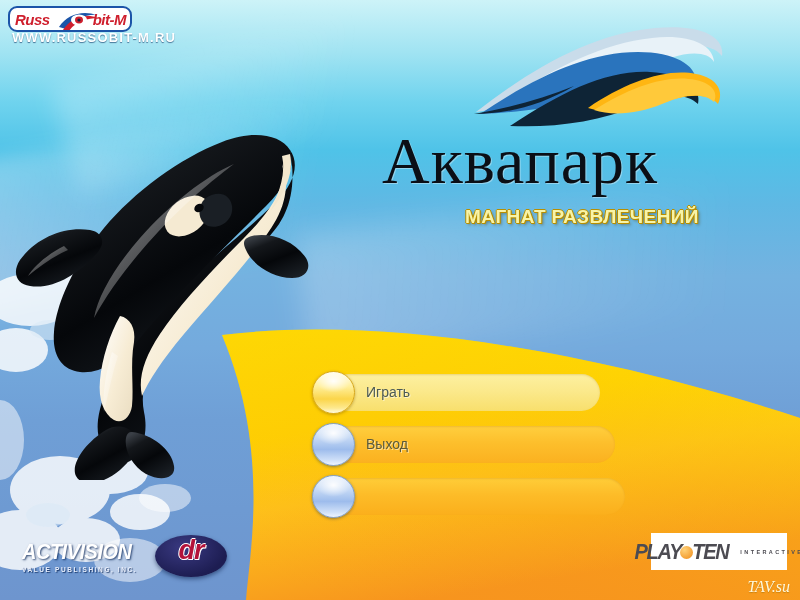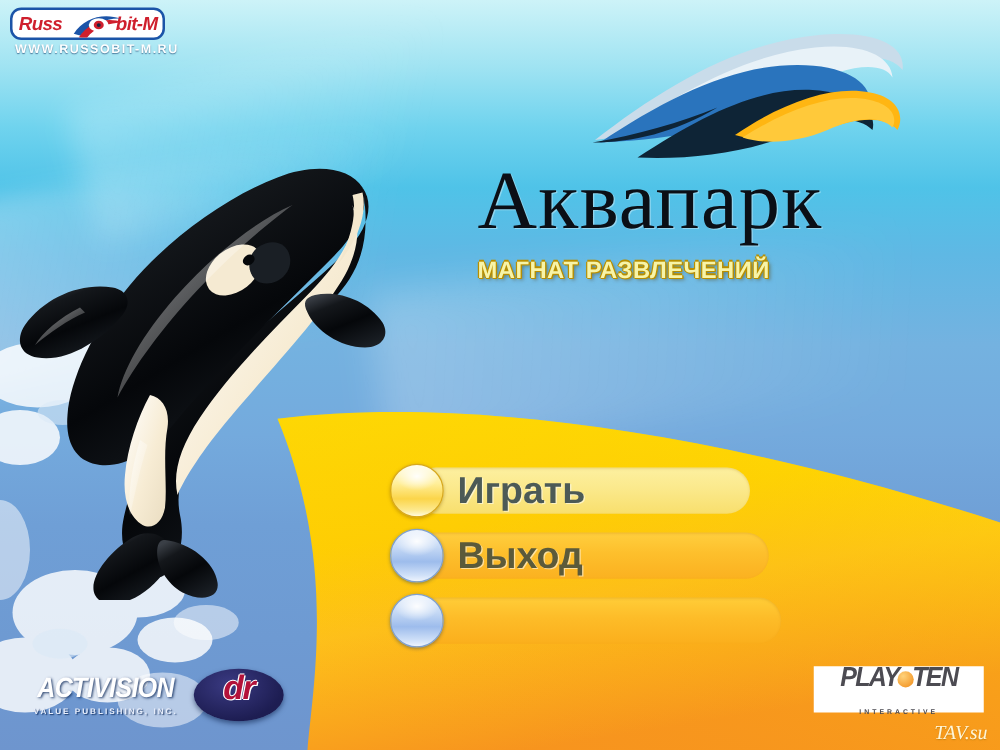--- a/index.html
+++ b/index.html
@@ -29,34 +29,34 @@
   
   .rb-logo { position:absolute; left:8px; top:6px; width:124px; height:36px; }
   .rb-pill { position:absolute; inset:0 0 10px 0; border:2px solid #1b54a8;
     border-radius:9px; background:#ffffff; overflow:hidden; }
   .rb-txt { position:absolute; top:3px; font-weight:bold; font-style:italic;
     font-size:15px; letter-spacing:-.5px; color:#cf1f2d;
     text-shadow:0 0 1px #fff; }
   .rb-russ { left:5px; }
   .rb-bit  { right:4px; }
   .rb-swirl { position:absolute; left:47px; top:0px; width:42px; height:24px; }
-  .rb-url { position:absolute; left:4px; bottom:-3px; font-size:10px;
+  .rb-url { position:absolute; left:4px; bottom:-3px; font-size:13px;
     font-weight:bold; letter-spacing:1.2px; color:#ffffff;
     text-shadow:0 1px 1px rgba(0,40,90,.6); white-space:nowrap; }
 
   
   .emblem { position:absolute; left:470px; top:22px; width:260px; height:118px; }
   .title {
     position:absolute; right:18px; top:128px; width:400px; 
     font-family:"Liberation Serif", serif; font-size:66px; line-height:1;
     color:#0b0f16; letter-spacing:1px;
     text-shadow:1px 1px 0 rgba(255,255,255,.35);
   }
   .subtitle {
-    position:absolute; right:18px; top:206px; width:400px; text-align:left;
+    position:absolute; right:18px; top:206px; width:400px; text-align:center;
     font-size:19px; font-weight:bold; letter-spacing:.4px;
     color:#f7f4a8;
     text-shadow:1px 1px 0 #b88f00, -1px 0 0 #b88f00, 0 -1px 0 #b88f00,
                 1px 0 0 #b88f00, 0 1px 0 #b88f00, 2px 2px 3px rgba(90,60,0,.5);
   }
 
   
   .orca { position:absolute; left:-6px; top:120px; width:320px; height:360px; }
   .splash { position:absolute; left:-10px; top:240px; width:230px; height:360px;
     pointer-events:none; }
@@ -90,44 +90,44 @@
     box-shadow:0 1px 3px rgba(20,50,100,.45);
   }
   .orb-gold {
     background:
       radial-gradient(ellipse 60% 40% at 50% 22%, rgba(255,255,255,.95), rgba(255,255,255,0) 70%),
       linear-gradient(to bottom,#fffde8 0%,#ffef9a 36%,#fbd54a 66%,#fde98f 88%,#fffbe0 100%);
     border:1.5px solid #d7a81e;
     box-shadow:0 1px 3px rgba(130,90,0,.45);
   }
   .mi-label { position:absolute; left:58px; top:0; height:45px; line-height:45px;
-    font-size:30px; font-weight:bold; color:#5b5a3a; white-space:nowrap;
+    font-size:14px; font-weight:normal; color:#5b5a3a; white-space:nowrap;
     text-shadow:1px 1px 0 rgba(255,255,255,.55); }
   .mi-0 .mi-label { color:#4c5a56; }
 
   
-  .activision { position:absolute; left:22px; top:540px; width:125px; text-align:center; }
+  .activision { position:absolute; left:22px; top:540px; width:125px; }
   .act-name { font-size:20px; font-weight:bold; font-style:italic; color:#ffffff;
     letter-spacing:-.5px; text-shadow:1px 1px 2px rgba(0,30,80,.8);
     transform:scaleY(1.12); }
   .act-sub { font-size:6.5px; font-weight:bold; letter-spacing:1.6px; color:#e8eefb;
     margin-top:3px; text-shadow:1px 1px 1px rgba(0,30,80,.8); }
 
   .dr-logo { position:absolute; left:155px; top:535px; width:72px; height:42px;
     border-radius:50%/50%;
     background:radial-gradient(ellipse at 40% 30%, #3a3a82, #1d1d52 70%);
     box-shadow:0 2px 4px rgba(0,20,60,.5);
     display:flex; align-items:flex-start; justify-content:center; }
   .dr-txt { font-size:27px; font-weight:bold; font-style:italic; color:#b3123a;
     text-shadow:1px 1px 0 #fff, -1px 0 0 #fff, 0 -1px 0 #fff, 0 1px 0 #fff;
     letter-spacing:-1px; }
 
   
   .playten { position:absolute; left:651px; top:533px; width:136px; height:37px;
-    background:#ffffff; display:flex; flex-direction:column;
+    background:#ffffff; display:flex; flex-direction:row;
     align-items:center; justify-content:center;gap:12px; }
   .pt-row { display:flex; align-items:center; }
   .pt-word { font-size:20px; font-weight:bold; font-style:italic; color:#4c4b52;
     letter-spacing:-1.3px; transform:scaleY(1.1); }
   .pt-dot { width:13px; height:13px; border-radius:50%;
     background:radial-gradient(circle at 35% 30%, #ffd27a, #f08a16);
     margin:0 -1px; position:relative; top:1px; }
   .pt-sub { font-size:5.5px; font-weight:bold; letter-spacing:2.4px;
     color:#4c4b52; margin-top:1px; }
 

